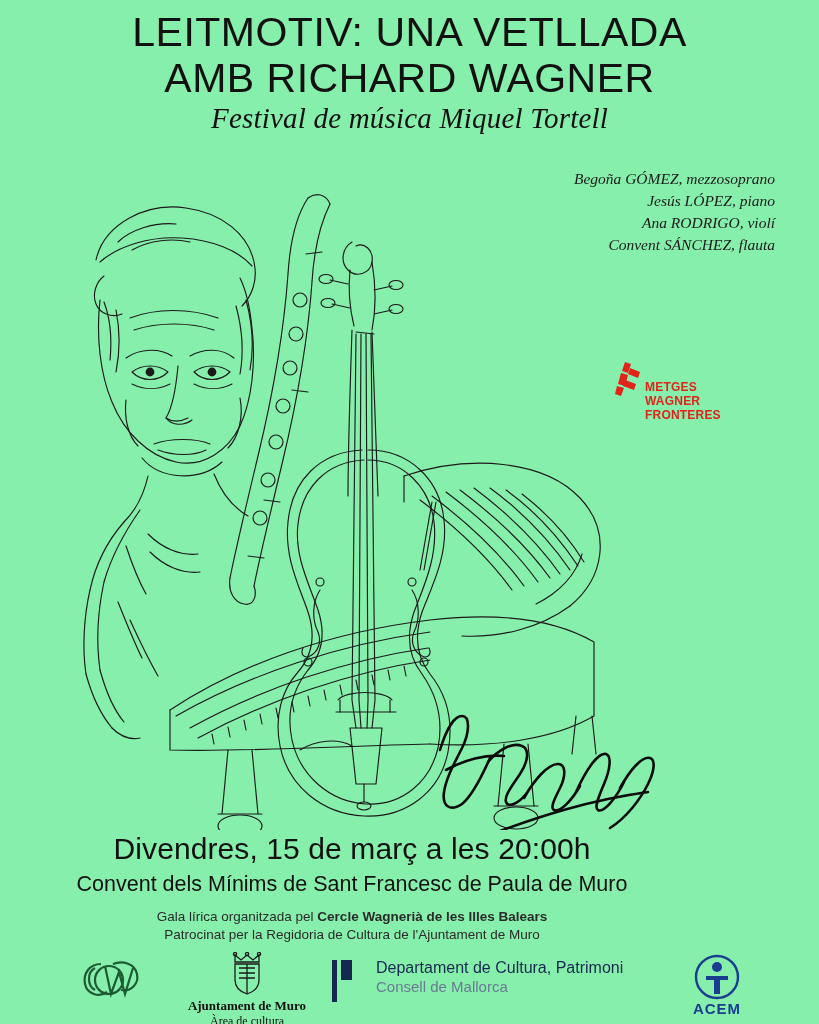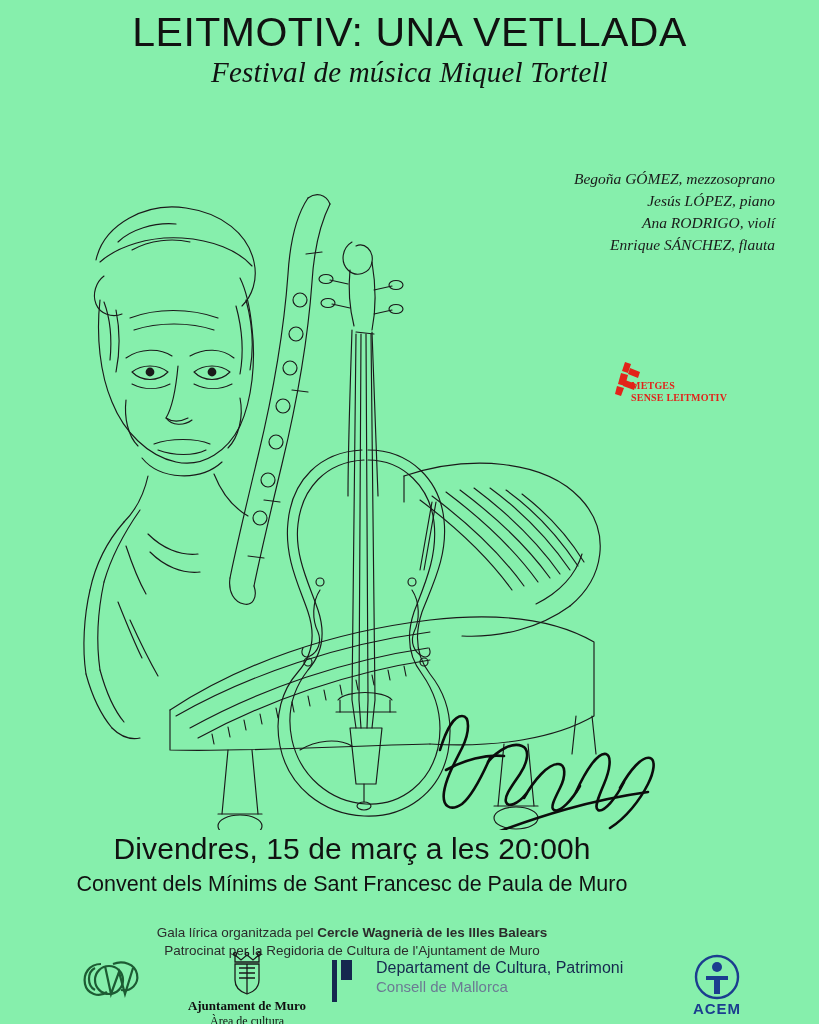--- a/index.html
+++ b/index.html
@@ -83,26 +83,26 @@
   }
   .msf-mark {
     position: absolute;
     left: 0;
     top: 4px;
     width: 30px;
     height: 34px;
   }
   .msf-text {
     position: absolute;
-    left: 19px;
+    left: 33px;
     top: 22px;
     color: #e2231a;
-    font-family: Liberation Serif, serif;
+    font-family: Liberation Sans, sans-serif;
     font-weight: bold;
-    font-size: 10px;
+    font-size: 12px;
     line-height: 1.18;
     letter-spacing: 0.2px;
   }
 
   
   .footer {
     position: absolute;
     top: 832px;
     left: 0;
     width: 704px;
@@ -114,21 +114,21 @@
     color: #111111;
     letter-spacing: 0.1px;
   }
   .venue-line {
     margin-top: 6px;
     font-family: "Liberation Sans", sans-serif;
     font-size: 21.5px;
     color: #111111;
   }
   .note-line {
-    margin-top: 28px;
+    margin-top: 12px;
     font-family: "Liberation Sans", sans-serif;
     font-size: 13.5px;
     color: #2b2b2b;
   }
   .note-line.second { margin-top: 3px; }
   .note-strong { font-weight: bold; }
 
   
   .sponsors {
     position: absolute;
@@ -182,28 +182,29 @@
     letter-spacing: 1px;
   }
 </style>
 </head>
 <body>
 
 <div class="poster">
 
   <div class="header">
     <div class="title-line">LEITMOTIV: UNA VETLLADA</div>
+    <div class="title-line">AMB RICHARD WAGNER</div>
     <div class="subtitle">Festival de música Miquel Tortell</div>
   </div>
 
   <div class="performers">
     <div>Begoña GÓMEZ, mezzosoprano</div>
     <div>Jesús LÓPEZ, piano</div>
     <div>Ana RODRIGO, violí</div>
-    <div>Enrique SÁNCHEZ, flauta</div>
+    <div>Convent SÁNCHEZ, flauta</div>
   </div>
 
   <div class="artwork">
     <svg width="819" height="680" viewBox="0 0 819 680" fill="none">
       <g stroke="#1a1a1a" stroke-width="1.15" fill="none" stroke-linecap="round" stroke-linejoin="round">
 
         <g>
 
           <path d="M96 110 C104 74 146 52 186 58 C222 63 248 84 254 112 C258 130 252 146 242 156"></path>
           <path d="M100 112 C118 96 150 86 182 88 C212 90 238 100 252 116"></path>
@@ -417,21 +418,21 @@
       <g fill="#e2231a">
         <path d="M13 0 L19 2 L16 11 L10 9 Z"></path>
         <path d="M9 11 L16 13 L13 24 L6 22 Z"></path>
         <path d="M5 24 L12 26 L9 34 L3 32 Z"></path>
         <path d="M18 6 L28 10 L26 16 L16 12 Z"></path>
         <path d="M13 18 L24 22 L22 28 L11 24 Z"></path>
       </g>
     </svg>
     <div class="msf-text">
       <div>METGES</div>
-      <div>SENSE LEITMOTIV</div>
+      <div>WAGNER FRONTERES</div>
     </div>
   </div>
 
   <div class="footer">
     <div class="date-line">Divendres, 15 de març a les 20:00h</div>
     <div class="venue-line">Convent dels Mínims de Sant Francesc de Paula de Muro</div>
     <div class="note-line">
       <span>Gala lírica organitzada pel </span><span class="note-strong">Cercle Wagnerià de les Illes Balears</span>
     </div>
     <div class="note-line second">Patrocinat per la Regidoria de Cultura de l'Ajuntament de Muro</div>

